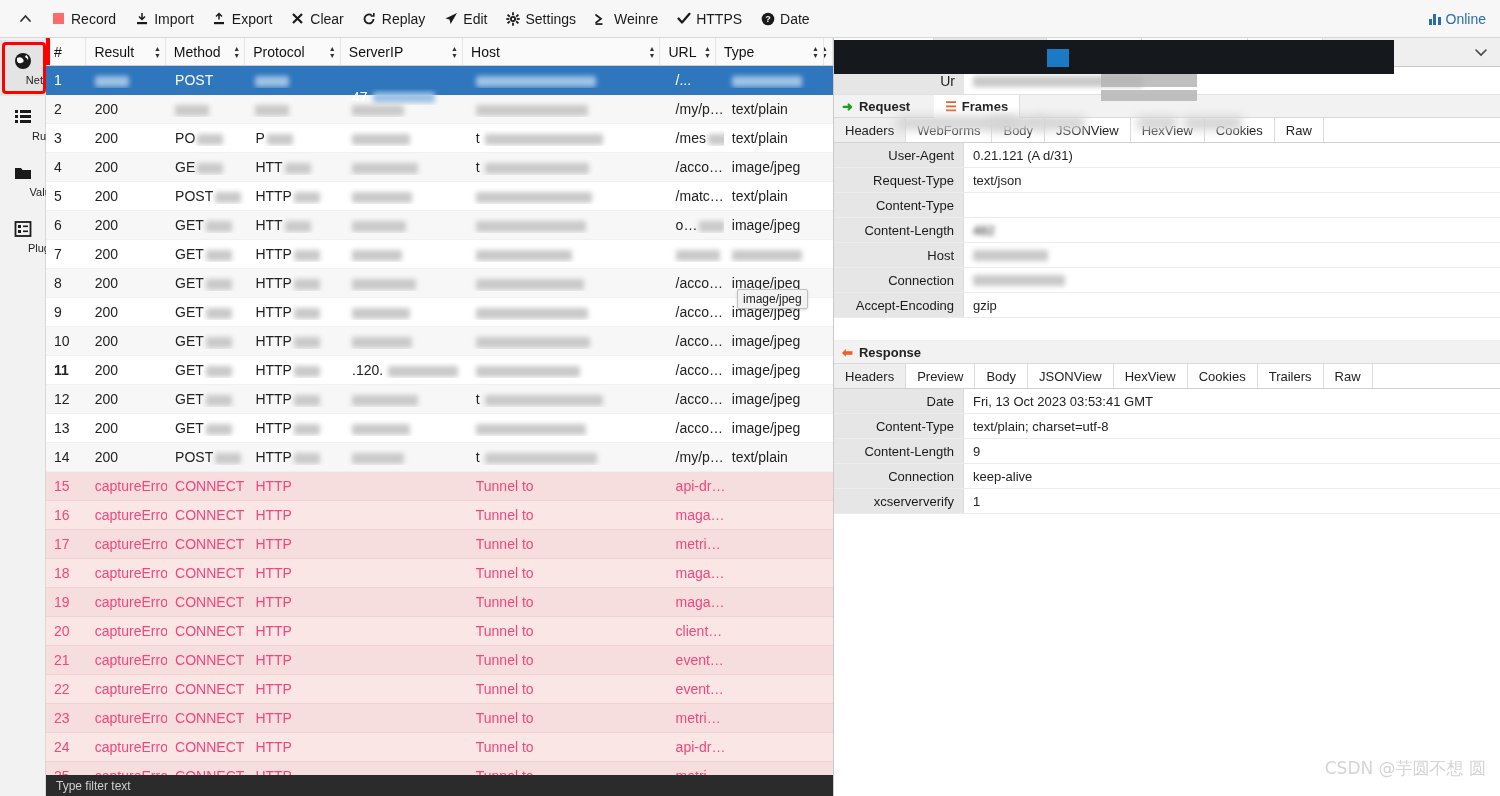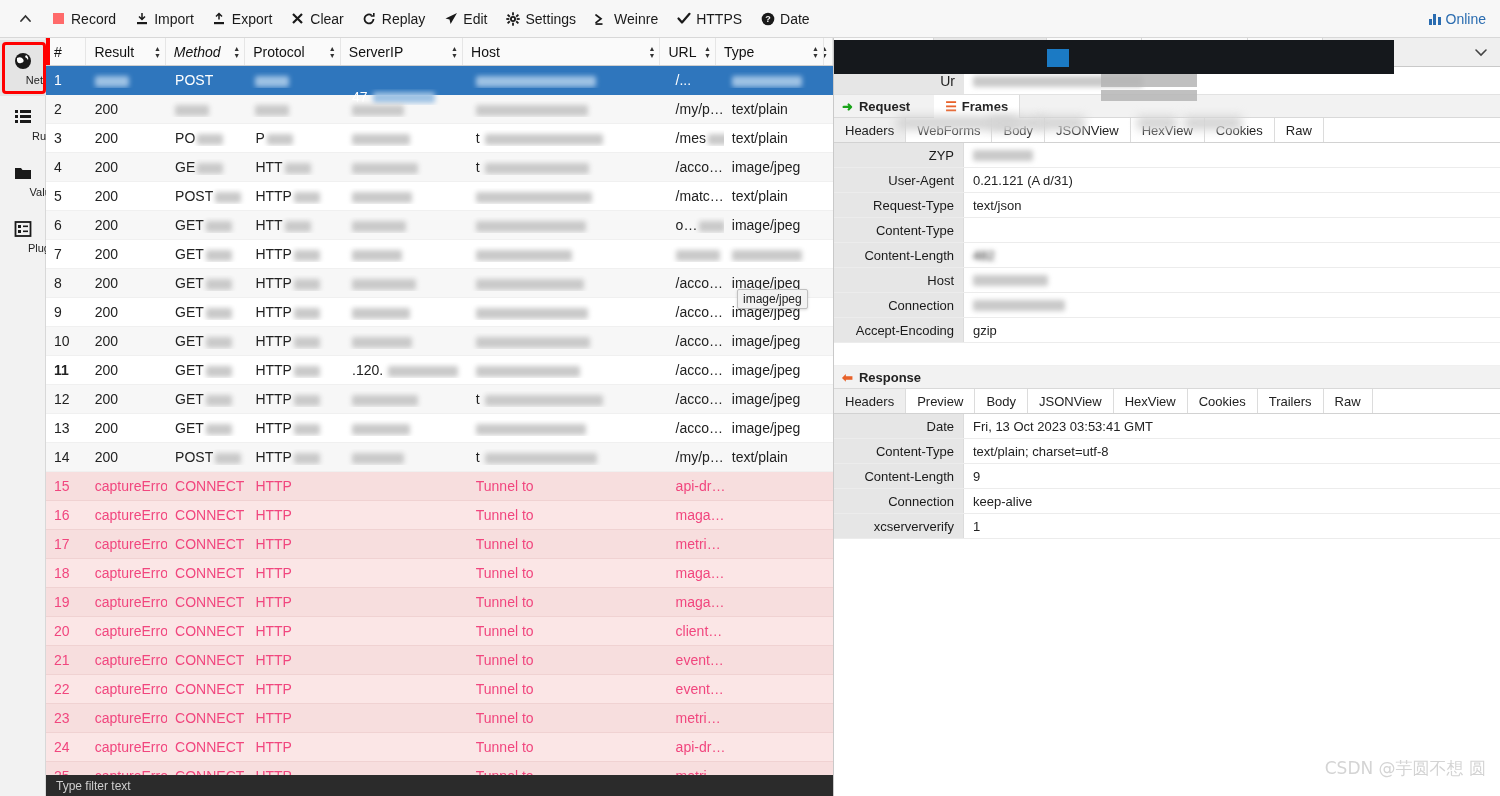--- a/index.html
+++ b/index.html
@@ -336,21 +336,21 @@
       <div class="th" style="width: 42px;">
             <span>#</span>
           </div>
           <div class="th" style="width: 83px;">
             <span>Result</span>
             <span class="sorter">
               <span>▲</span>
               <span>▼</span>
             </span>
           </div>
-          <div class="th" style="width: 83px; font-style: italic;">
+          <div class="th" style="width: 83px;">
             <span>Method</span>
             <span class="sorter">
               <span>▲</span>
               <span>▼</span>
             </span>
           </div>
           <div class="th" style="width: 100px;">
             <span>Protocol</span>
             <span class="sorter">
               <span>▲</span>
@@ -713,27 +713,20 @@
             <div class="subtab">WebForms</div>
             <div class="subtab">Body</div>
             <div class="subtab">JSONView</div>
             <div class="subtab">HexView</div>
             <div class="subtab">Cookies</div>
             <div class="subtab">Raw</div>
             <div style="flex: 1 1 0%; background: rgb(255, 255, 255);"></div>
           </div>
         <div class="hdrtable" id="req-headers">
             <div class="hrow">
-              <div class="hkey">ZYP</div>
-              <div class="hval">
-                <span class="blurtxt"></span>
-                <span class="blur" style="width: 60px;"></span>
-              </div>
-            </div>
-            <div class="hrow">
               <div class="hkey">User-Agent</div>
               <div class="hval">
                 <span>0.21.121 (A     d/31)</span>
               </div>
             </div>
             <div class="hrow">
               <div class="hkey">Request-Type</div>
               <div class="hval">
                 <span>text/json</span>
               </div>

